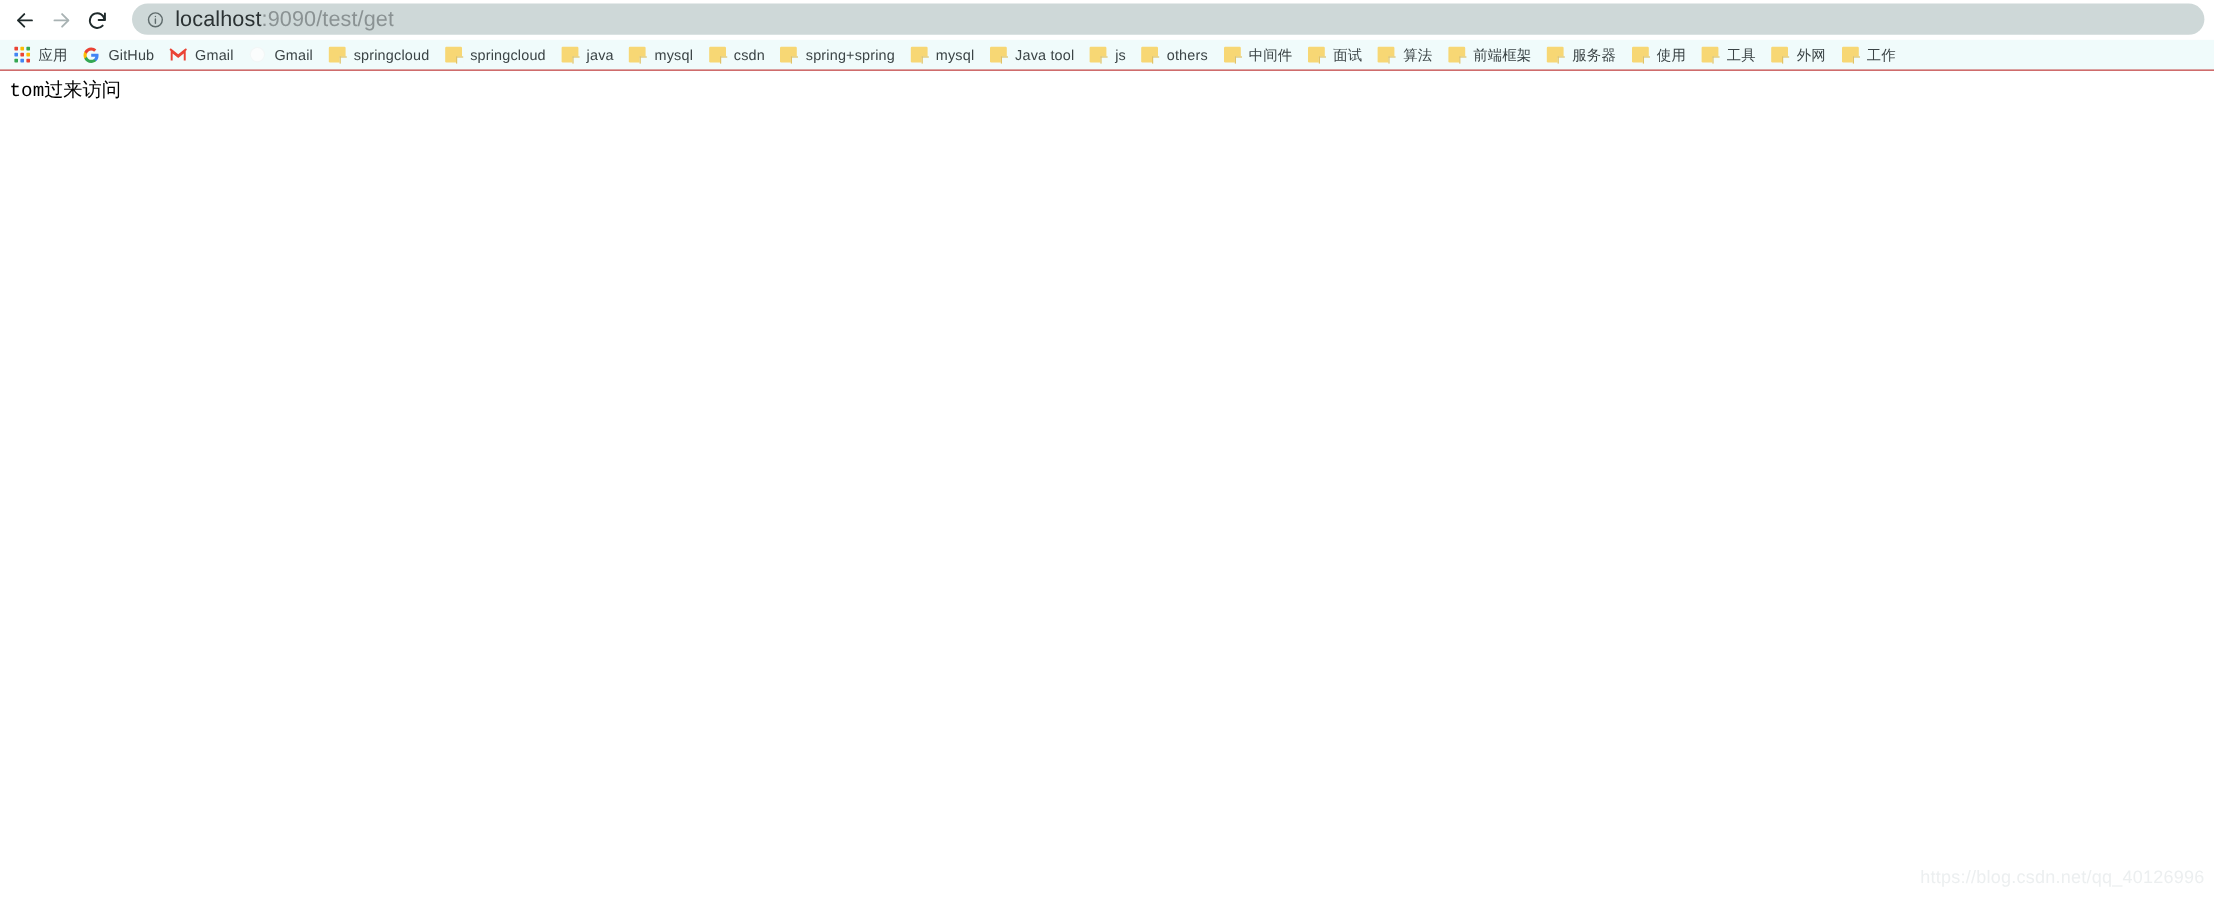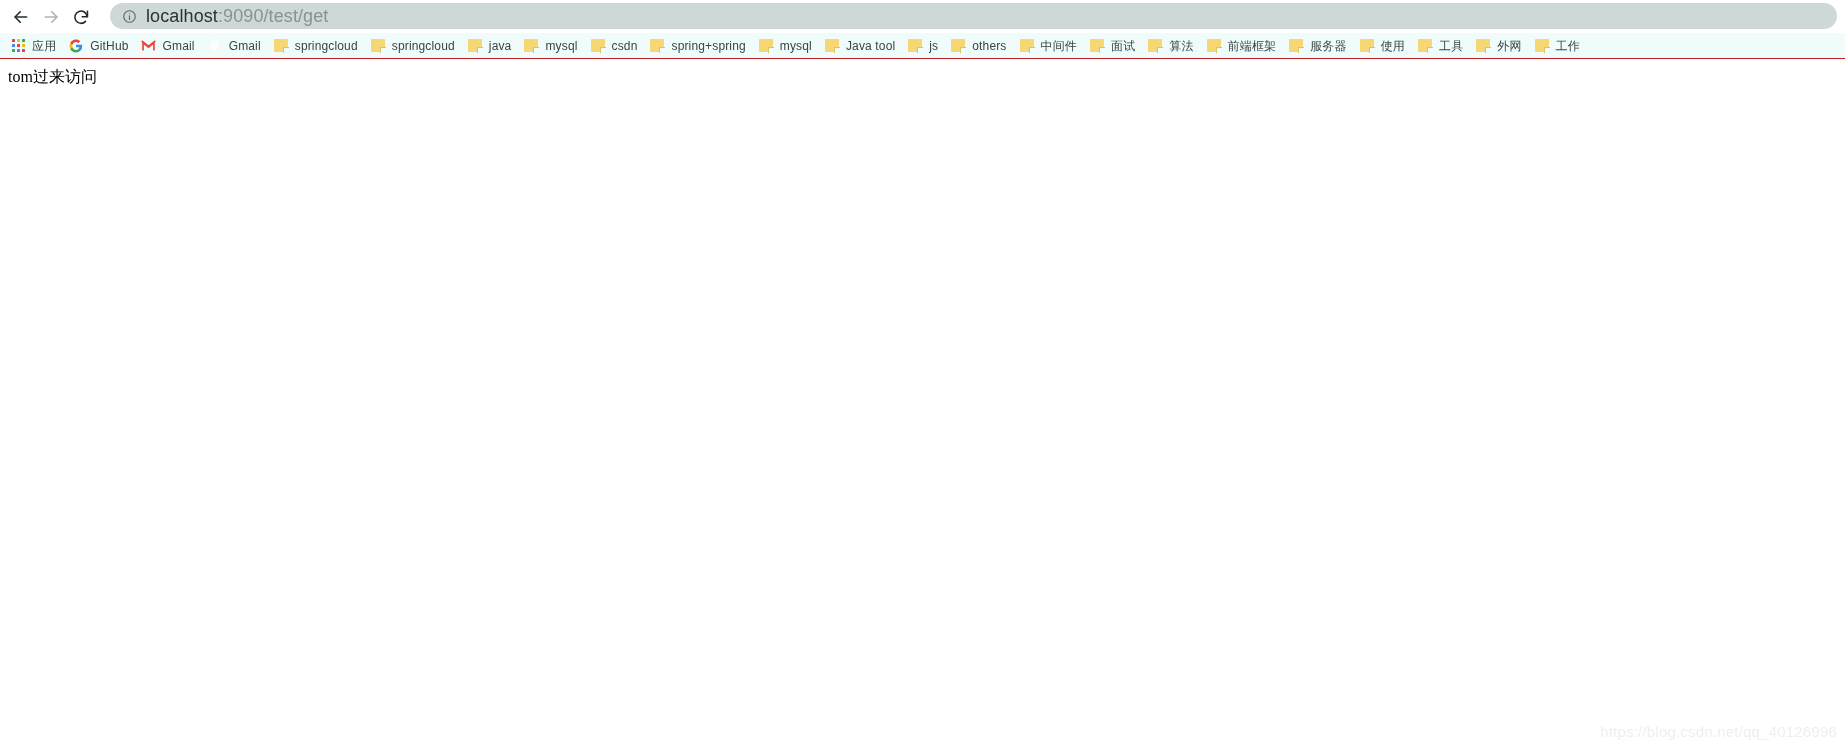--- a/index.html
+++ b/index.html
@@ -175,21 +175,21 @@
     position: relative;
     overflow: hidden;
   }
   .page-body-text {
     position: absolute;
     left: 8px;
     top: 8px;
     font-size: 16px;
     line-height: 19px;
     color: #000000;
-    font-family: Liberation Serif, serif;
+    font-family: Liberation Mono, monospace;
     white-space: pre;
   }
   .watermark {
     position: absolute;
     right: 8px;
     bottom: 8px;
     font-size: 15px;
     line-height: 18px;
     color: #eceff0;
     letter-spacing: 0.2px;

